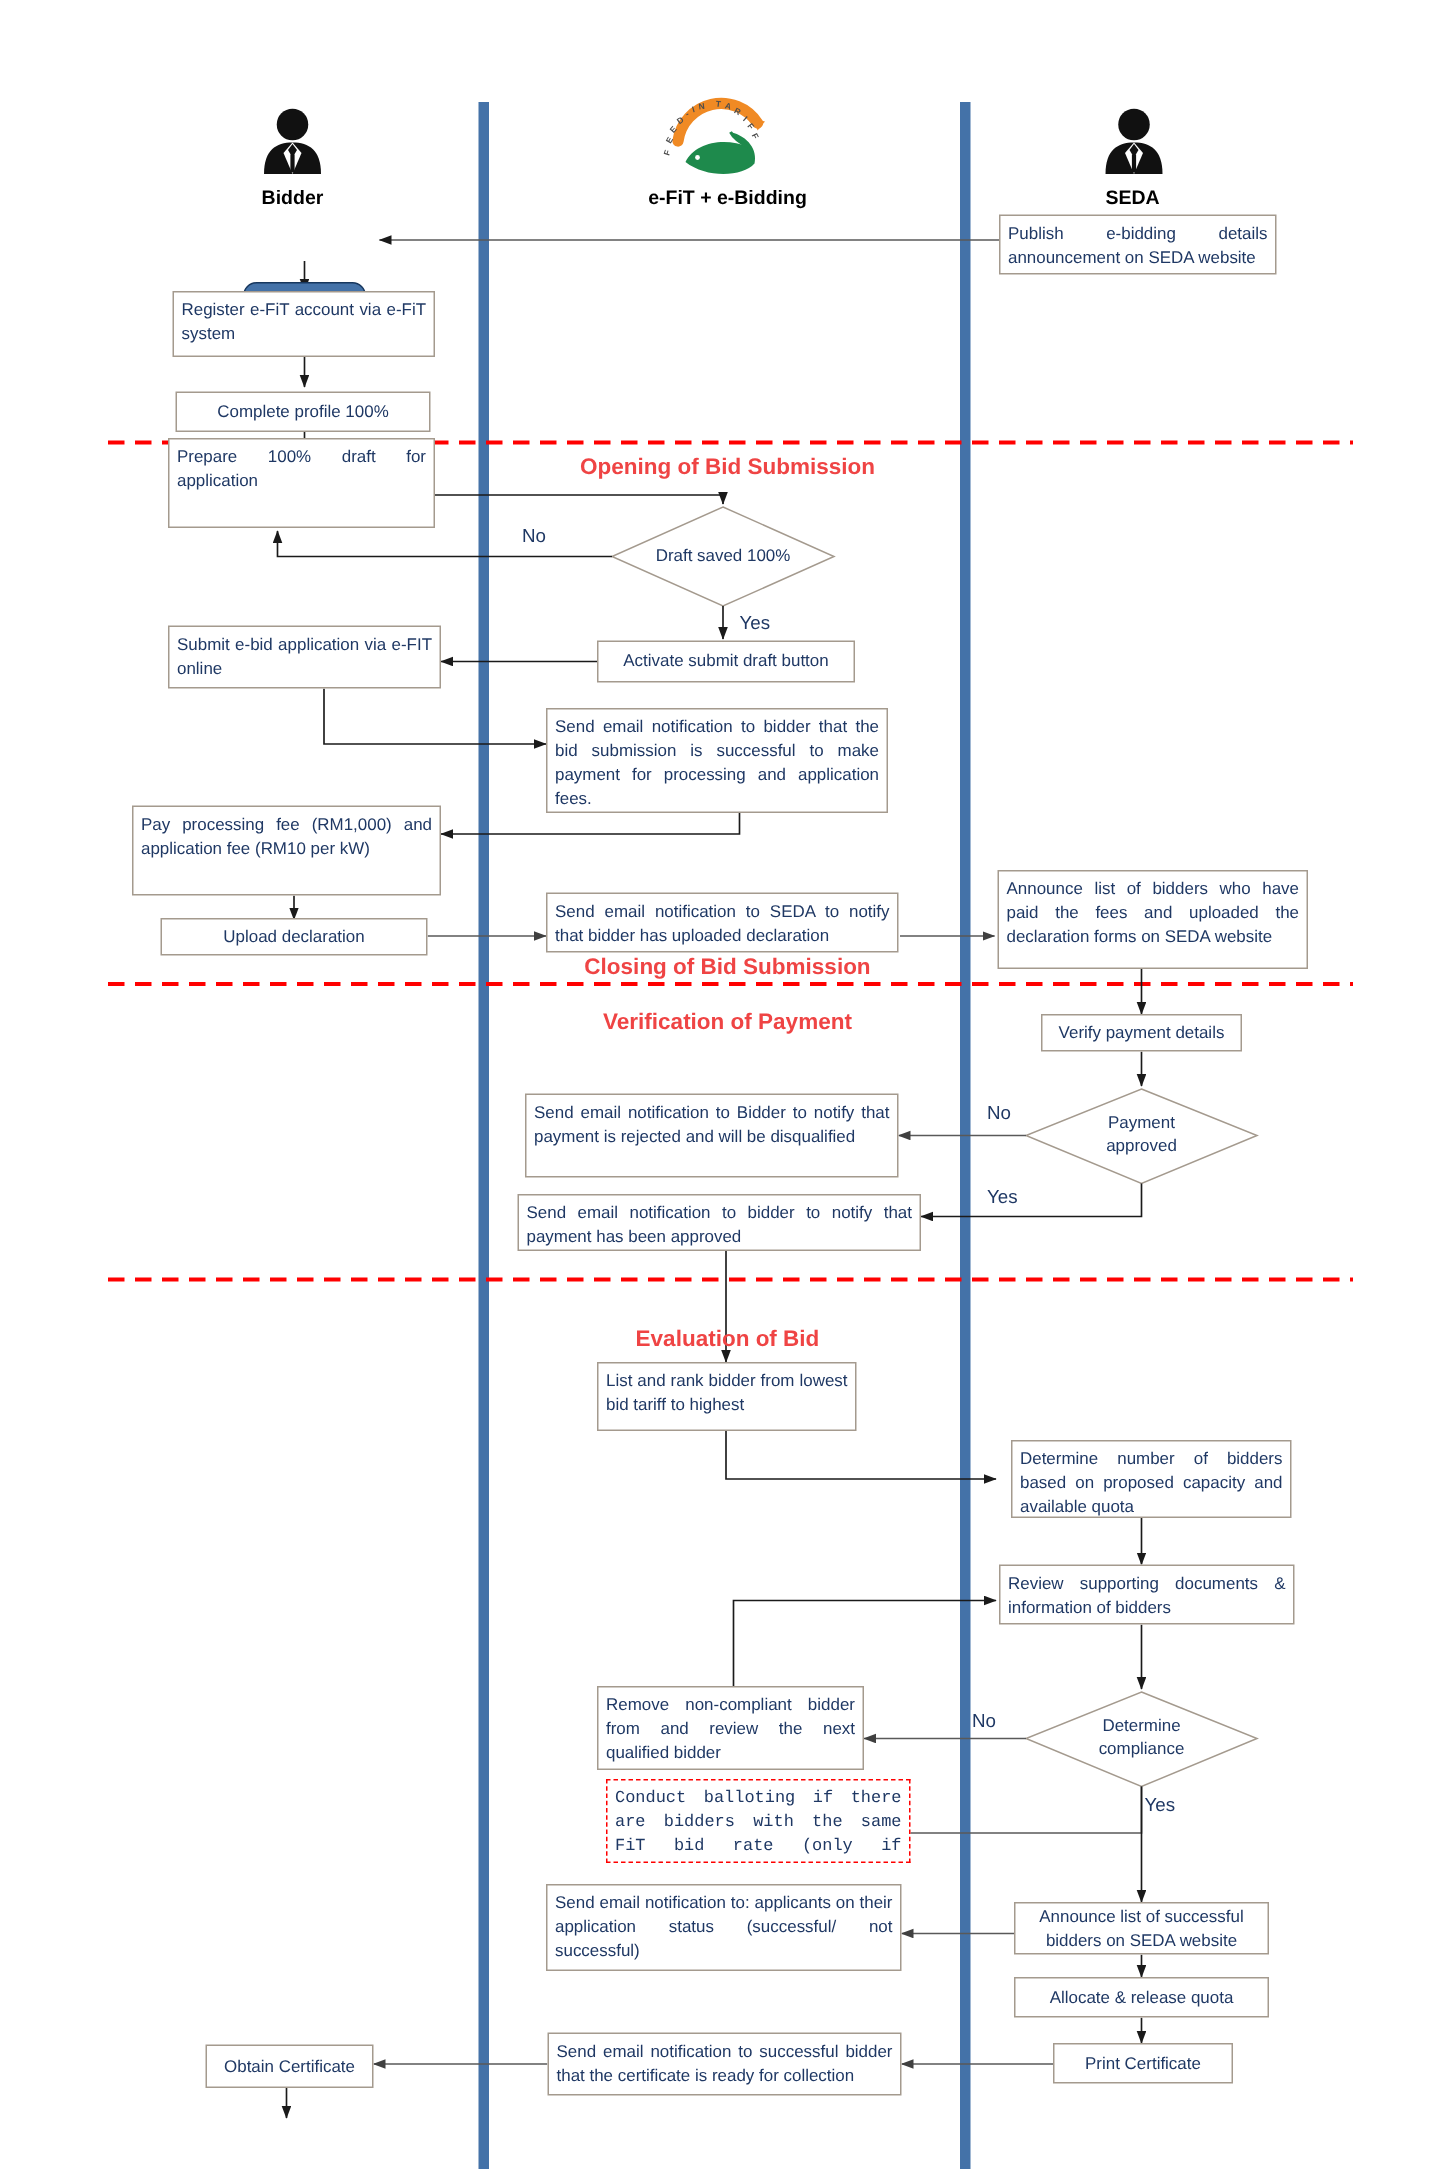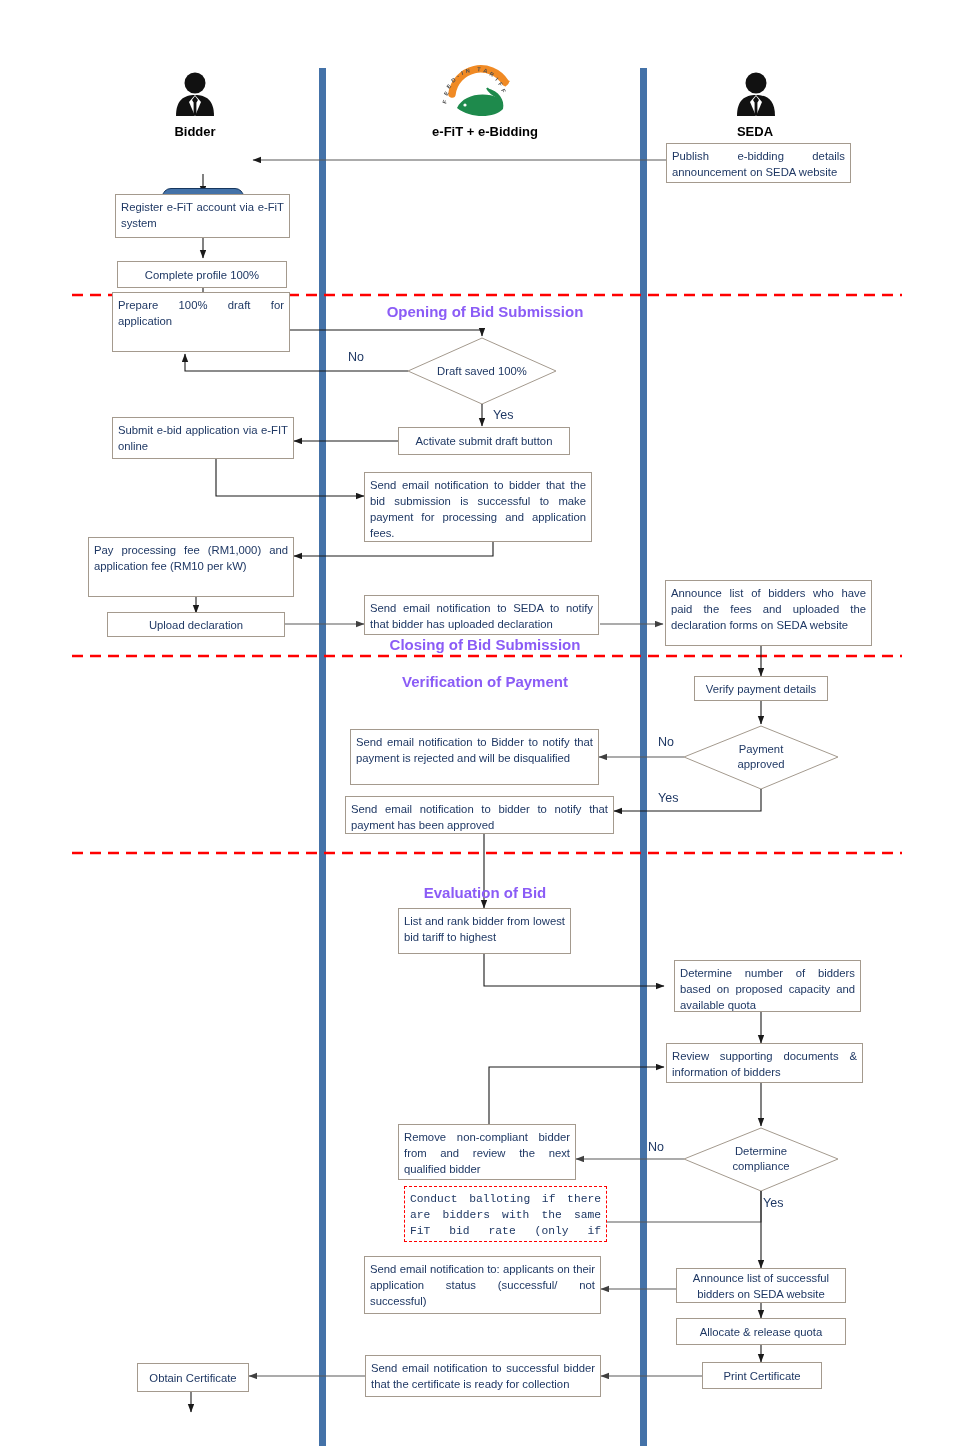--- a/index.html
+++ b/index.html
@@ -6,21 +6,21 @@
   body{font-family:"Liberation Sans", sans-serif;}
   #page{position:relative;width:960px;height:1450px;background:#ffffff;overflow:hidden;}
   svg#canvas{position:absolute;left:0;top:0;width:960px;height:1450px;}
 
   .lane-title{
     position:absolute;text-align:center;color:#000000;
     font-weight:bold;font-size:13px;font-family:"Liberation Sans", sans-serif;
     white-space:nowrap;
   }
   .phase{
-    position:absolute;text-align:center;color:#8b5cf6;
+    position:absolute;text-align:center;color:#ef4444;
     font-weight:bold;font-size:15px;font-family:"Liberation Sans", sans-serif;
     white-space:nowrap;
   }
   .node{
     position:absolute;box-sizing:border-box;
     border:1px solid #A49A8E;background:#ffffff;color:#1F3864;
     font-size:11.3px;line-height:16px;font-family:"Liberation Sans", sans-serif;
     padding:4px 5px;overflow:hidden;
   }
   .node.just{text-align:justify;text-align-last:left;}

